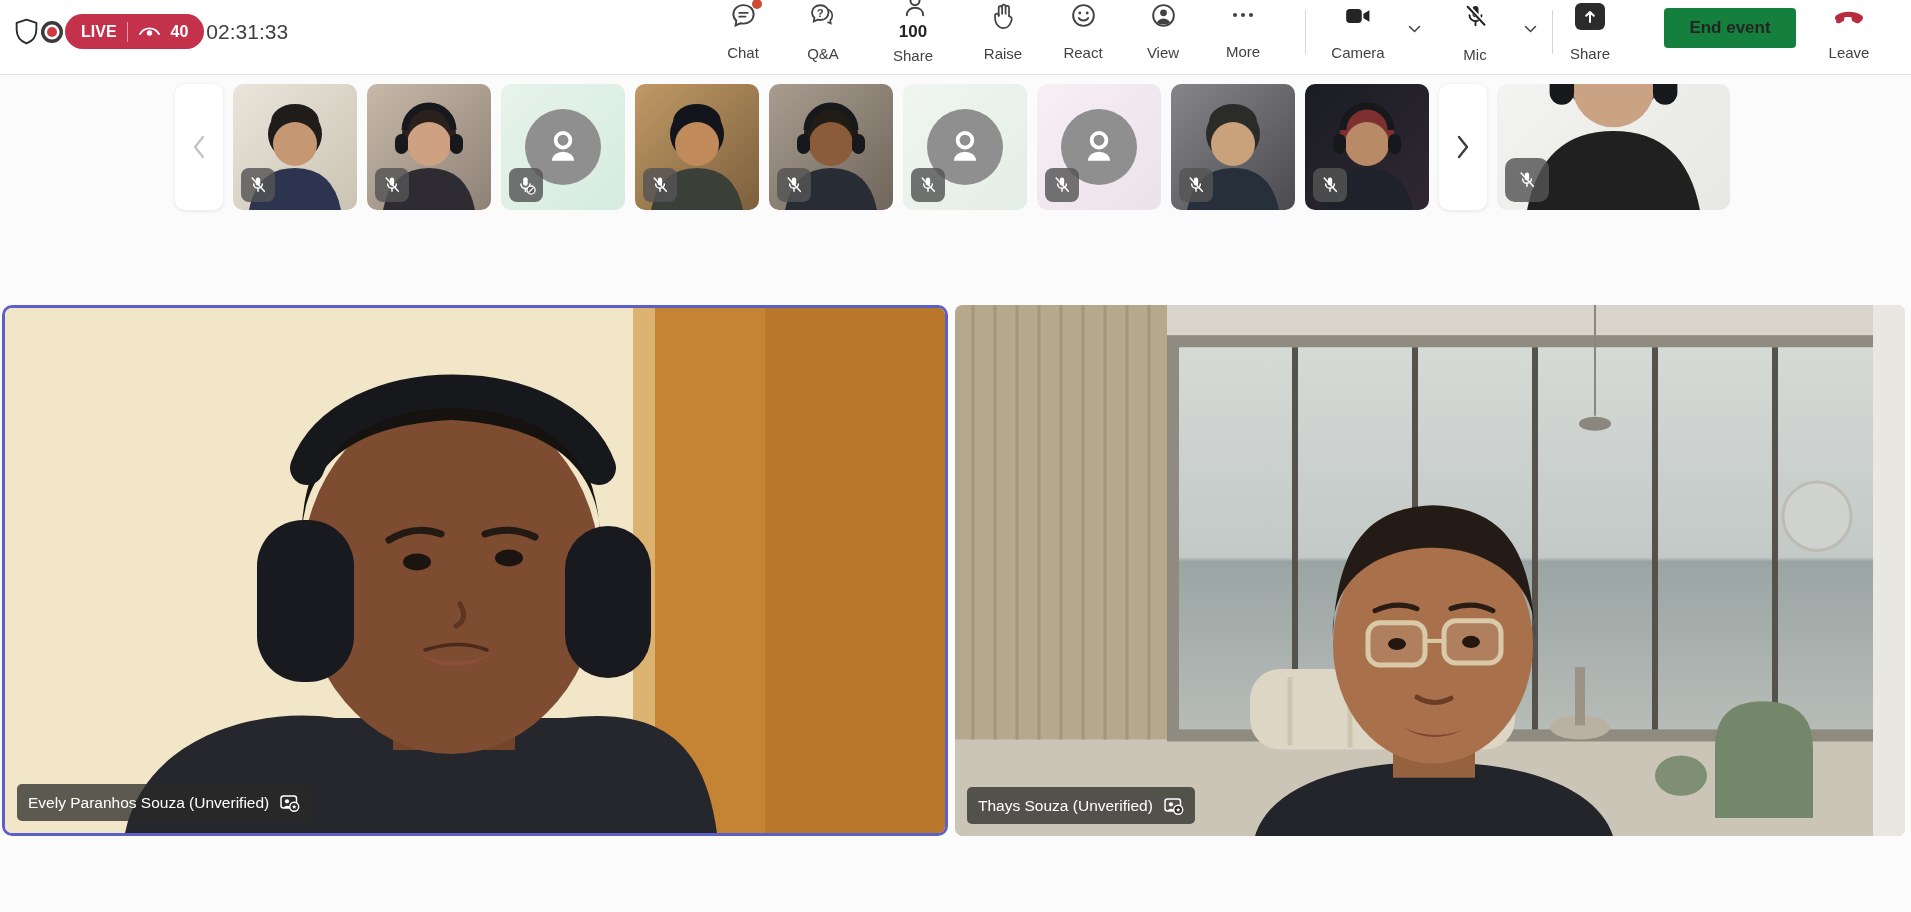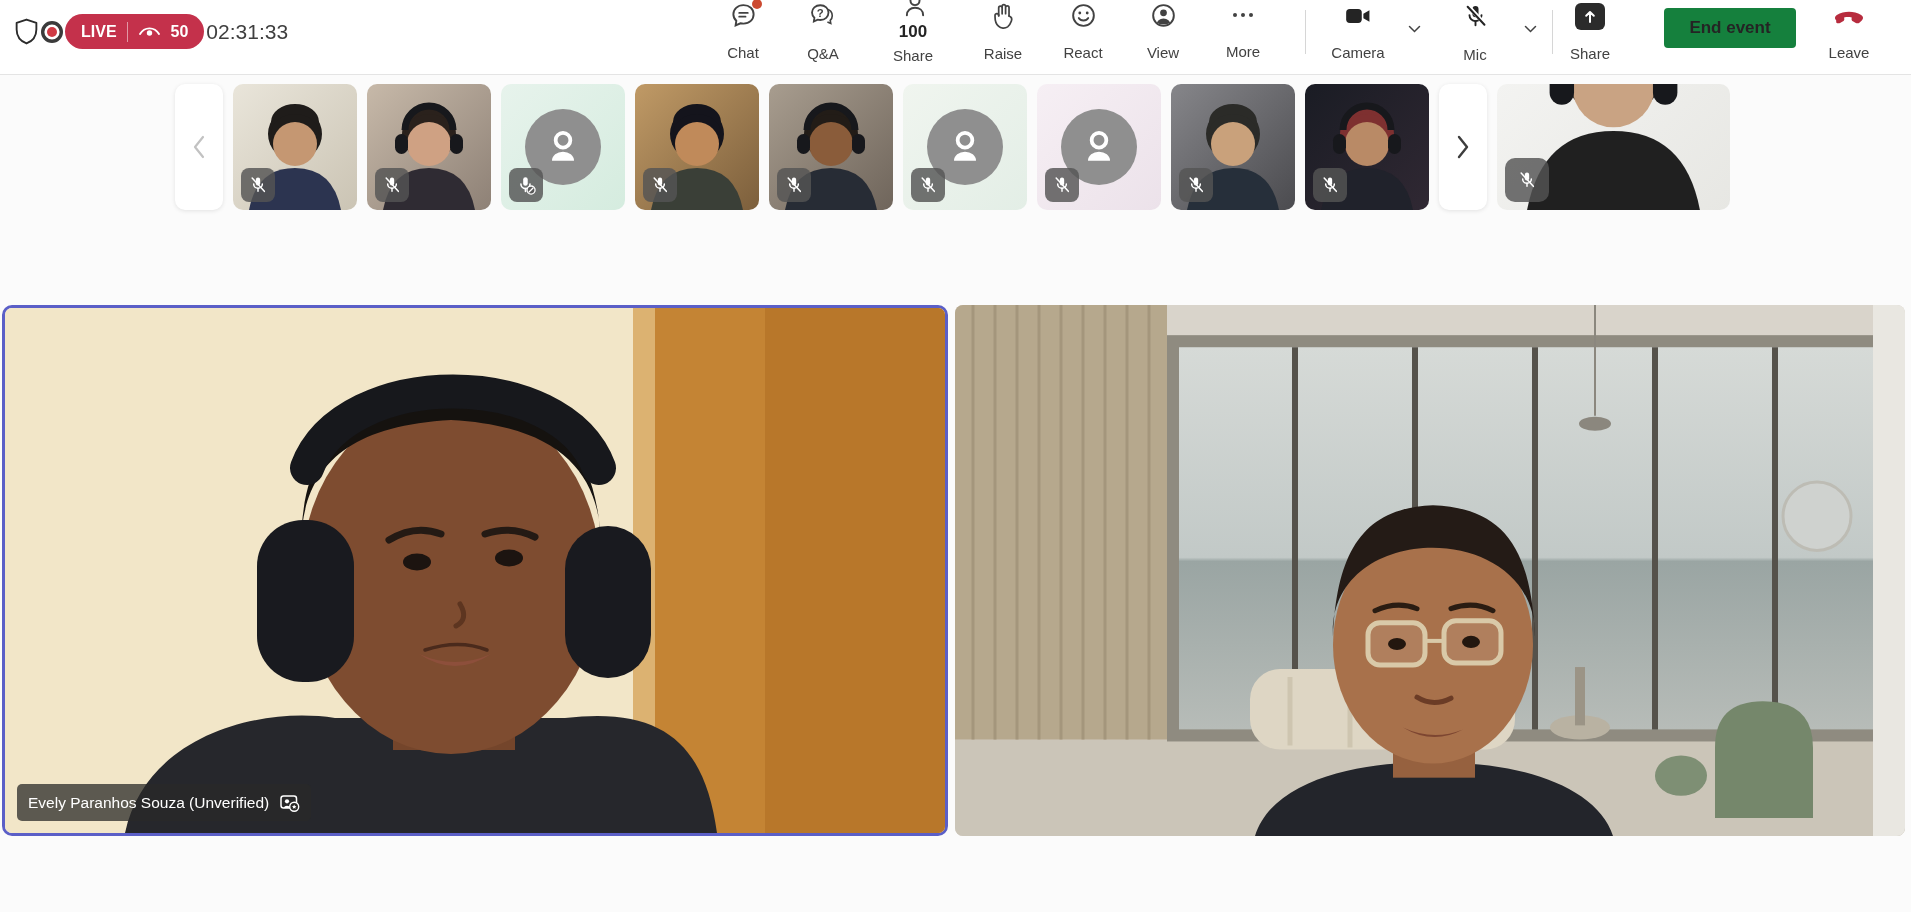--- a/index.html
+++ b/index.html
@@ -86,21 +86,21 @@
         <circle cx="13" cy="13" r="5" fill="#cf3a44"></circle>
       </svg>
     </span>
     <span class="live-pill" style="background:#c4314b">
       <span>LIVE</span>
       <span class="vdiv"></span>
       <svg width="23" height="15" viewBox="0 0 23 15">
         <path d="M2 10 C6.5 2.5 16.5 2.5 21 10" stroke="#fff" stroke-width="1.9" fill="none" stroke-linecap="round"></path>
         <circle cx="11.5" cy="9" r="2.7" fill="#fff"></circle>
       </svg>
-      <span>50</span>
+      <span>40</span>
     </span>
     <span class="timer">02:31:33</span>
   </div>
 
   <div class="tb-center">
     <div class="tb-btn">
       <span class="ic">
         <svg width="27" height="27" viewBox="0 0 24 24" fill="none">
           <path d="M12 2.8 C6.6 2.8 3 6.5 3 10.9 c0 2.3 1 4.3 2.6 5.8 L5 20.8 l4.3-1.9 c.9.2 1.8.3 2.7.3 5.4 0 9-3.6 9-8.3 S17.4 2.8 12 2.8 Z" stroke="#424242" stroke-width="1.7"></path>
           <path d="M8.2 9.7 h7.6 M8.2 13 h5.6" stroke="#424242" stroke-width="1.6" stroke-linecap="round"></path>
@@ -553,15 +553,25 @@
     <path d="M378 330 C372 212 582 212 580 330 C576 238 546 202 478 199 C410 202 382 242 378 330 Z" fill="#241b16"></path>
     <rect x="413" y="316" width="57" height="42" rx="12" stroke="#d9c9a8" stroke-width="5" fill="rgba(255,255,255,0.10)"></rect>
     <rect x="489" y="314" width="57" height="42" rx="12" stroke="#d9c9a8" stroke-width="5" fill="rgba(255,255,255,0.10)"></rect>
     <path d="M470 334 h20" stroke="#d9c9a8" stroke-width="4"></path>
     <ellipse cx="442" cy="337" rx="9" ry="6" fill="#23170f"></ellipse>
     <ellipse cx="516" cy="335" rx="9" ry="6" fill="#23170f"></ellipse>
     <path d="M420 304 q22 -10 42 -2 M496 302 q22 -8 42 2" stroke="#2a1c12" stroke-width="5" fill="none" stroke-linecap="round"></path>
     <path d="M462 390 q16 10 34 1" stroke="#6b3c26" stroke-width="5" fill="none" stroke-linecap="round"></path>
     <path d="M448 420 q30 18 60 2 q-30 12 -60 -2 Z" fill="#7d4631"></path>
   </svg>
+  <span class="name-tag">
+    <span>Thays Souza (Unverified)</span>
+    <svg width="21" height="21" viewBox="0 0 21 21" fill="none">
+      <rect x="2" y="4" width="15.5" height="12" rx="2.5" stroke="#fff" stroke-width="1.5"></rect>
+      <circle cx="8" cy="9.3" r="2.1" fill="#fff"></circle>
+      <path d="M4.6 16 a3.6 3.4 0 0 1 6.8 0 Z" fill="#fff"></path>
+      <circle cx="15.2" cy="14.8" r="4.5" fill="#2a2a28" stroke="#fff" stroke-width="1.4"></circle>
+      <path d="M15.2 12.6 l.7 1.4 1.5.2 -1.1 1.1 .3 1.5 -1.4-.7 -1.4.7 .3-1.5 -1.1-1.1 1.5-.2 Z" fill="#fff"></path>
+    </svg>
+  </span>
 </div>
 
 <div class="below-area"></div>
 
 </body></html>

